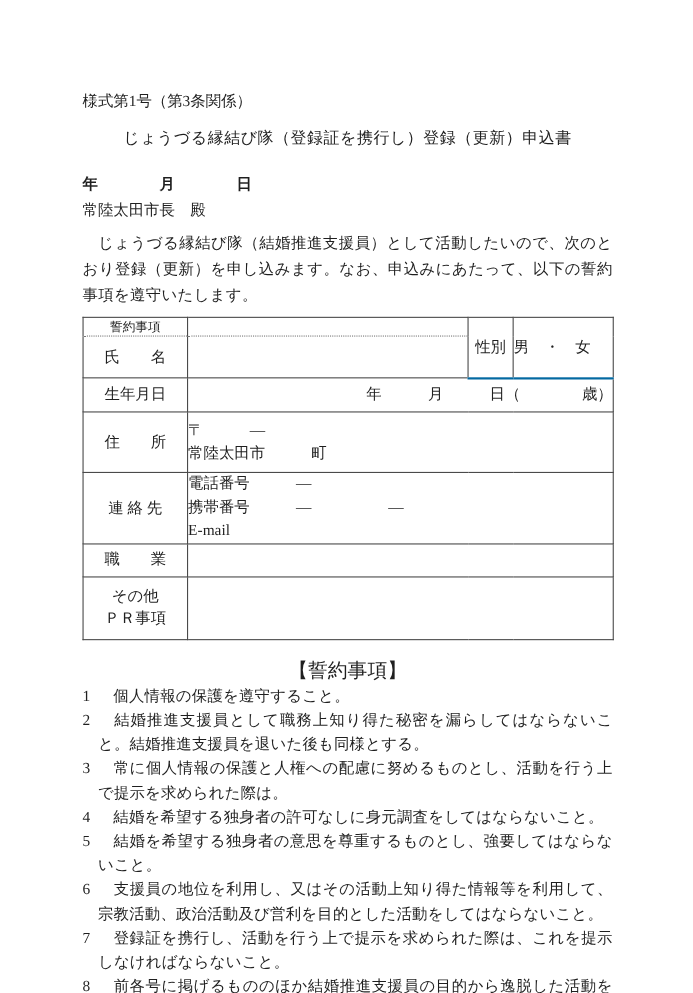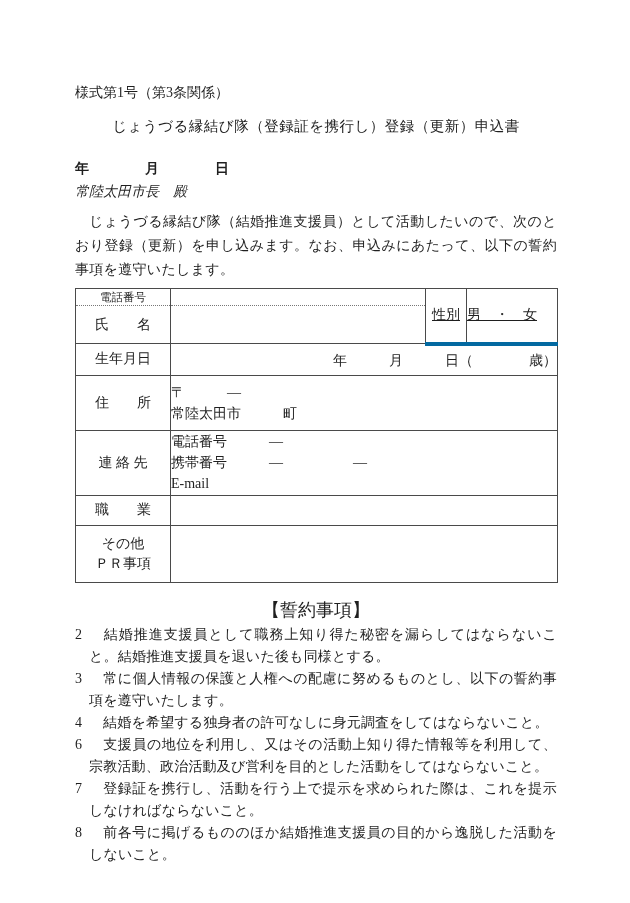--- a/index.html
+++ b/index.html
@@ -32,21 +32,20 @@
   .date-line {
     margin-top: 26px;
     text-align: left;
     line-height: 16px;
     padding-right: 2px;
     font-weight: bold;
   }
   .addressee {
     margin-top: 7px;
     line-height: 16px;
-    font-style: italic;
   }
   .intro {
     margin: 10px 0 0 0;
     line-height: 24px;
     text-indent: 1em;
     text-align: justify;
     letter-spacing: 0.3px;
   }
   table.form-table {
     margin-top: 6px;
@@ -64,23 +63,22 @@
     text-align: center;
   }
   tr.furigana-row td {
     border-bottom: 1px dotted #777;
     height: 16px;
     font-size: 11.5px;
     vertical-align: middle;
   }
   tr.furigana-row td.sex-label,
   tr.furigana-row td.sex-value {
-    border-bottom: 4px solid #0369a1;
+    border-bottom: 2px solid #0369a1;
     font-size: 14px;
-    text-decoration: underline;
   }
   tr.name-row td {
     border-top: none;
     height: 37px;
   }
   tr.birth-row td { height: 29px; }
   tr.address-row td { height: 54px; }
   tr.contact-row td { height: 64px; }
   tr.job-row td { height: 29px; }
   tr.other-row td { height: 56px; }
@@ -133,21 +131,21 @@
 
 <table class="form-table">
   <colgroup>
     <col style="width:95px">
     <col style="width:255px">
     <col style="width:41px">
     <col style="width:91px">
   </colgroup>
   <tbody>
     <tr class="furigana-row">
-      <td class="label-cell">電話番号</td>
+      <td class="label-cell">誓約事項</td>
       <td class="value-cell"></td>
       <td class="label-cell sex-label" rowspan="2">性別</td>
       <td class="sex-value" rowspan="2">男　・　女</td>
     </tr>
     <tr class="name-row">
       <td class="label-cell">氏　　名</td>
       <td class="value-cell"></td>
     </tr>
     <tr class="birth-row">
       <td class="label-cell">生年月日</td>
@@ -178,19 +176,21 @@
         <div class="other-label-line">ＰＲ事項</div>
       </td>
       <td class="value-cell" colspan="3"></td>
     </tr>
   </tbody>
 </table>
 
 <div class="pledge-heading">【誓約事項】</div>
 
 <div class="pledge-list">
+  <div class="pledge-item"><span class="pledge-num">1</span><span>個人情報の保護を遵守すること。</span></div>
   <div class="pledge-item"><span class="pledge-num">2</span><span>結婚推進支援員として職務上知り得た秘密を漏らしてはならないこと。結婚推進支援員を退いた後も同様とする。</span></div>
-  <div class="pledge-item"><span class="pledge-num">3</span><span>常に個人情報の保護と人権への配慮に努めるものとし、以下の誓約事項を遵守いたします。</span></div>
+  <div class="pledge-item"><span class="pledge-num">3</span><span>常に個人情報の保護と人権への配慮に努めるものとし、活動を行う上で提示を求められた際は。</span></div>
   <div class="pledge-item"><span class="pledge-num">4</span><span>結婚を希望する独身者の許可なしに身元調査をしてはならないこと。</span></div>
+  <div class="pledge-item"><span class="pledge-num">5</span><span>結婚を希望する独身者の意思を尊重するものとし、強要してはならないこと。</span></div>
   <div class="pledge-item"><span class="pledge-num">6</span><span>支援員の地位を利用し、又はその活動上知り得た情報等を利用して、宗教活動、政治活動及び営利を目的とした活動をしてはならないこと。</span></div>
   <div class="pledge-item"><span class="pledge-num">7</span><span>登録証を携行し、活動を行う上で提示を求められた際は、これを提示しなければならないこと。</span></div>
   <div class="pledge-item"><span class="pledge-num">8</span><span>前各号に掲げるもののほか結婚推進支援員の目的から逸脱した活動をしないこと。</span></div>
 </div>
 
 </body></html>

